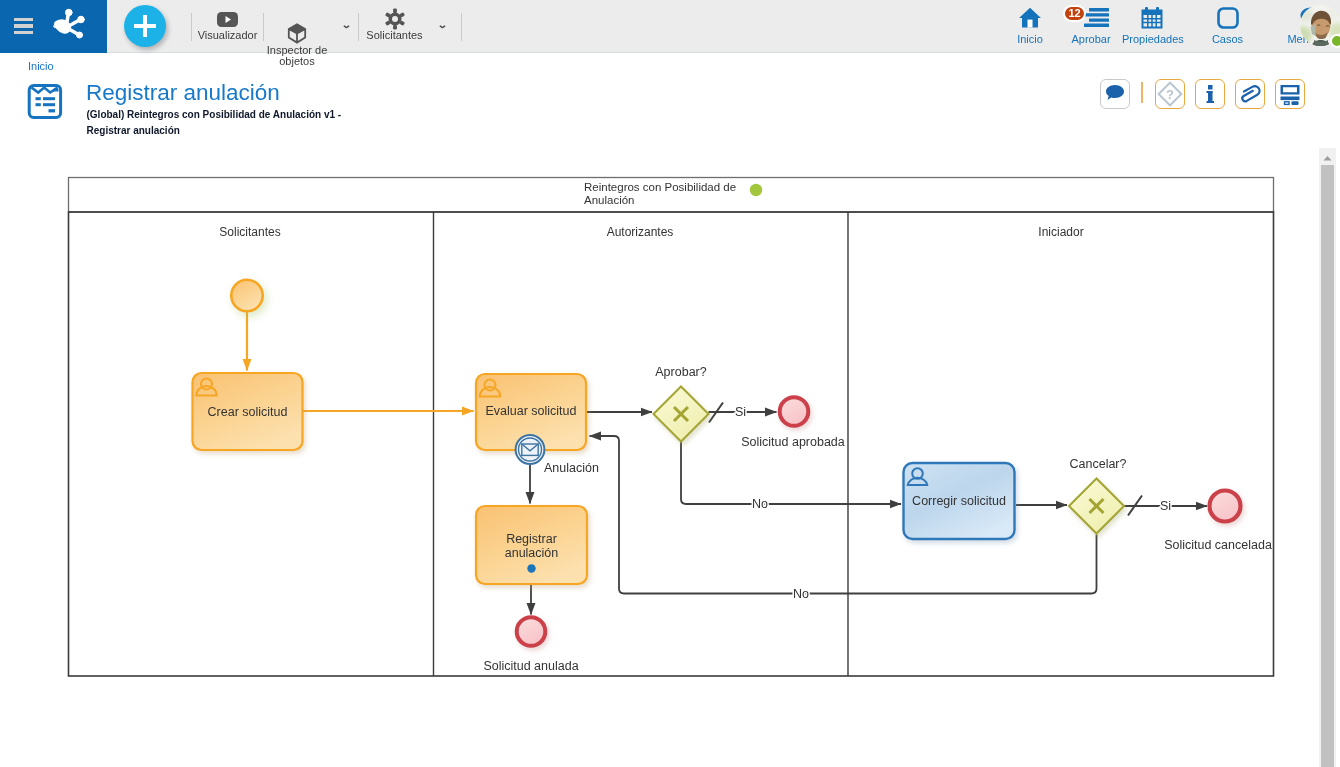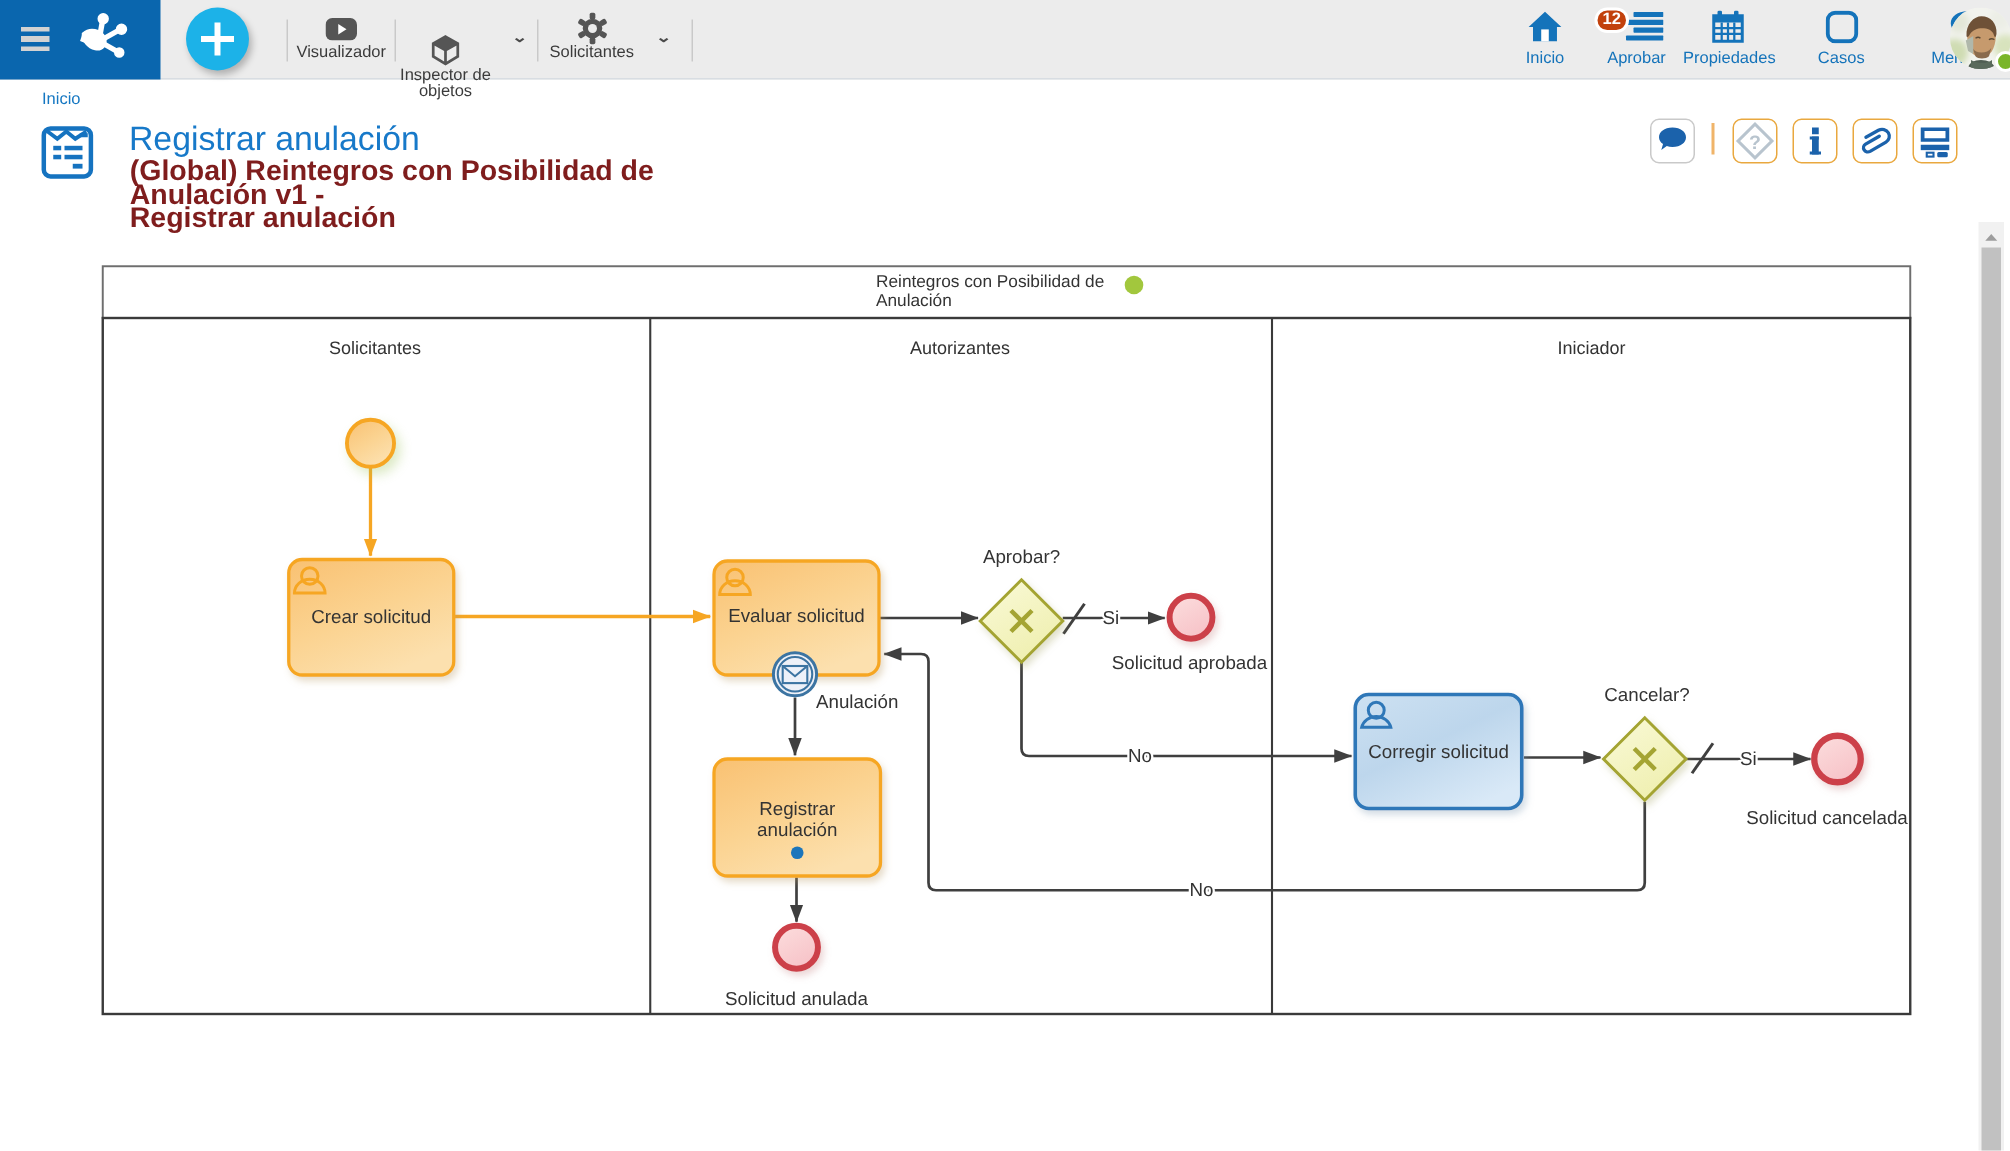--- a/index.html
+++ b/index.html
@@ -18,22 +18,22 @@
   .tbtn .ticon { position:relative; height:30px; }
   .chev { position:absolute; top:17px; color:#4a4a4a; font-size:13px; transform:scaleY(0.75); font-weight:bold;}
   
   .nav { position:absolute; top:0; height:52px; text-align:center; color:#1473ba; font-size:11px; }
   .nav .nicon { height:26px; position:relative; }
   .nav .nlabel { margin-top:0px; }
   #avatar { position:absolute; left:1300px; top:5px; width:41px; height:41px; }
   
   #crumb { position:absolute; left:28px; top:60px; font-size:11px; color:#1577c2; }
   #title { position:absolute; left:86px; top:80px; font-size:22.5px; color:#1779c9; }
-  #subtitle { position:absolute; left:86.5px; top:107px; font-size:19px; font-weight:bold;
-    color:#7f1d1d; line-height:15.5px; width:420px; }
+  #subtitle { position:absolute; left:86.5px; top:107px; font-size:10px; font-weight:bold;
+    color:#0f172a; line-height:15.5px; width:420px; }
   .hbtn { position:absolute; top:79px; width:30px; height:30px; border-radius:6px;
     background:#fff; }
   .hbtn.orange { border:1px solid #e9a83f; }
   .hbtn.gray { border:1px solid #c9c9c9; }
   #hsep { position:absolute; left:1141px; top:82px; width:2px; height:21px; background:#f0b469; }
   
   #sbtrack { position:absolute; left:1319px; top:148px; width:17px; height:619px; background:#f1f1f1; }
   #sbthumb { position:absolute; left:1321px; top:165px; width:13px; height:602px; background:#c1c1c1; }
 </style>
 </head>

